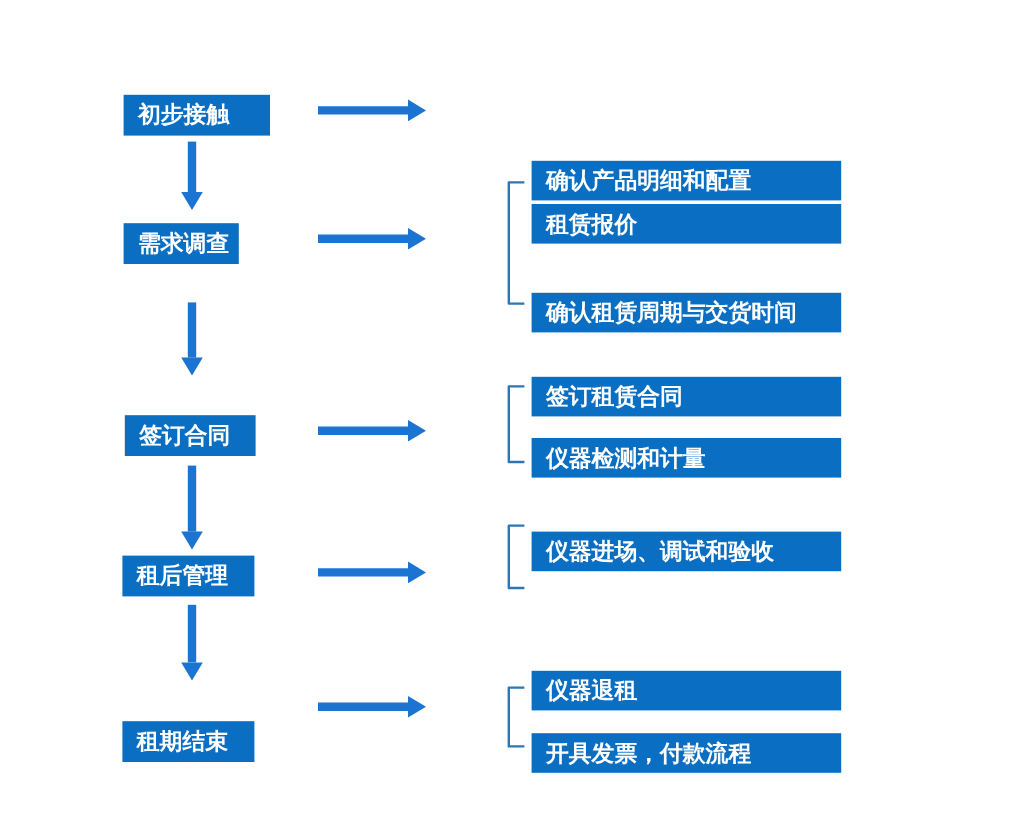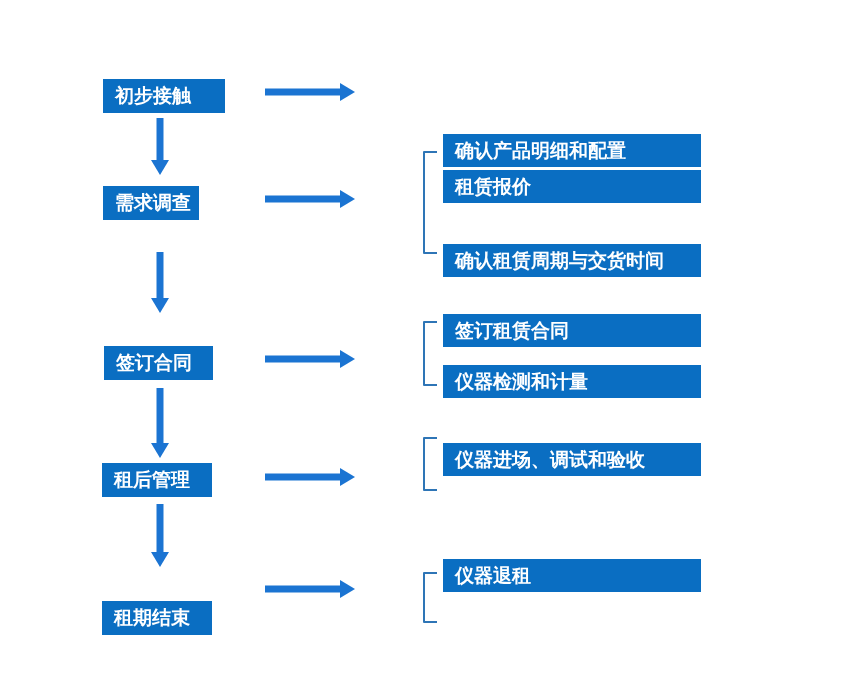--- a/index.html
+++ b/index.html
@@ -115,14 +115,15 @@
   <div class="rbox" style="top:134px;">确认产品明细和配置</div>
   <div class="rbox" style="top:170px;font-family:Liberation Serif, serif;">租赁报价</div>
   <div class="rbox" style="top:244px;">确认租赁周期与交货时间</div>
 
   <div class="rbox" style="top:314px;">签订租赁合同</div>
   <div class="rbox" style="top:365px;">仪器检测和计量</div>
 
   <div class="rbox" style="top:423px;margin-top:20px;">仪器进场、调试和验收</div>
 
   <div class="rbox" style="top:559px;">仪器退租</div>
+  <div class="rbox" style="top:611px;">开具发票，付款流程</div>
 
 </div>
 
 </body></html>

